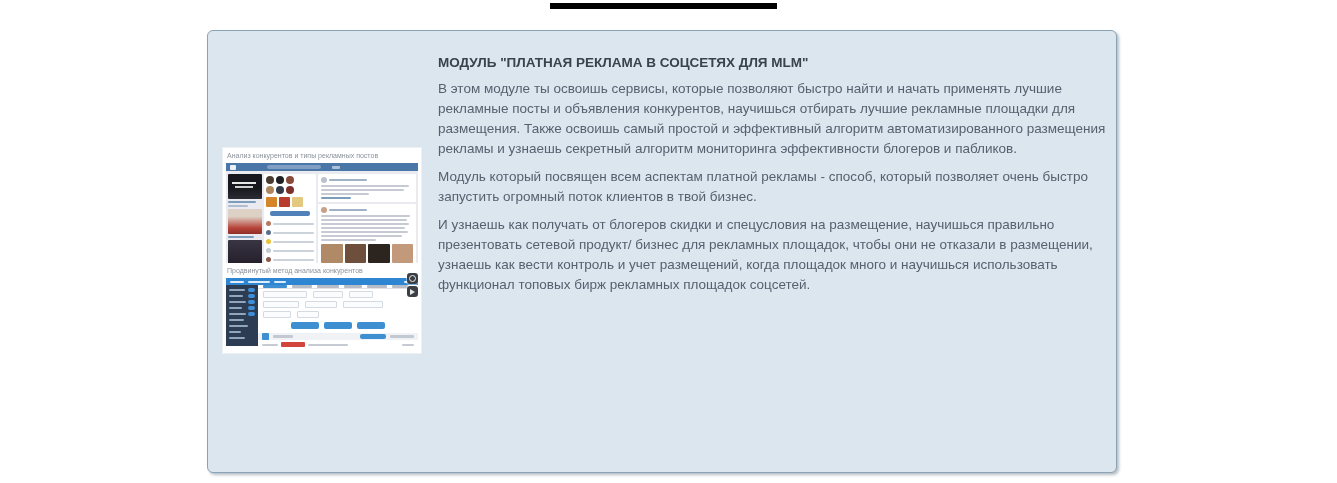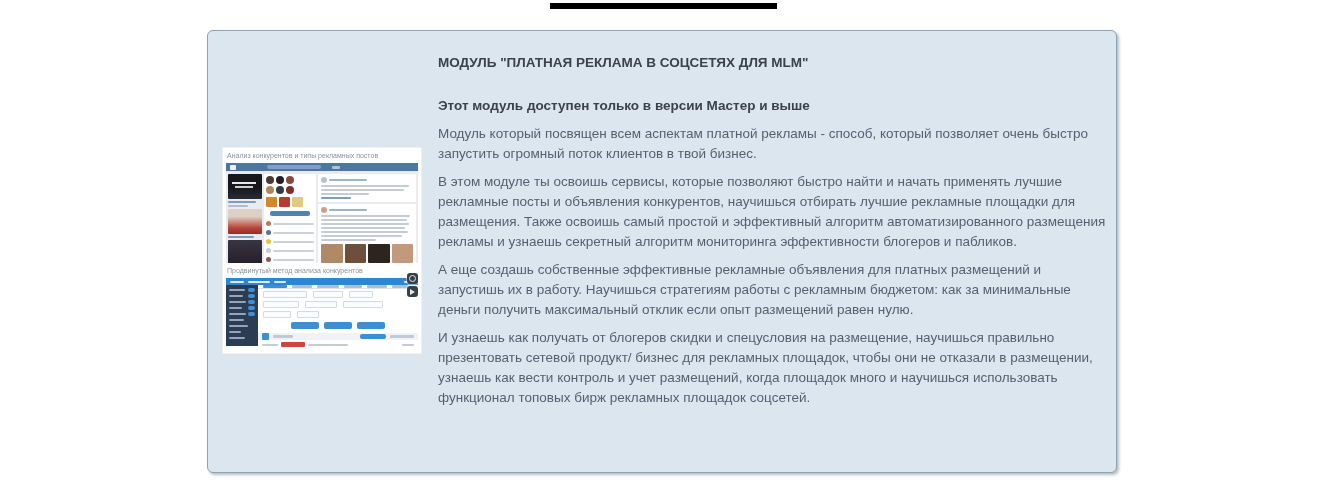--- a/index.html
+++ b/index.html
@@ -279,20 +279,18 @@
             <span class="gdash" style="width:40px"></span>
             <span class="gdash" style="width:12px;margin-left:auto"></span>
           </div>
         </div>
       </div>
     </div>
   </figure>
 
   <div class="text-col">
     <h2 class="title">МОДУЛЬ "ПЛАТНАЯ РЕКЛАМА В СОЦСЕТЯХ ДЛЯ MLM"</h2>
-    <div class="subtitle">Этот модуль доступен только в версии Мастер и выше</div>
+    <p class="para">В этом модуле ты освоишь сервисы, которые позволяют быстро найти и начать применять лучшие рекламные посты и объявления конкурентов, научишься отбирать лучшие рекламные площадки для размещения. Также освоишь самый простой и эффективный алгоритм автоматизированного размещения рекламы и узнаешь секретный алгоритм мониторинга эффективности блогеров и пабликов.</p>
     <p class="para">Модуль который посвящен всем аспектам платной рекламы - способ, который позволяет очень быстро запустить огромный поток клиентов в твой бизнес.</p>
-    <p class="para">В этом модуле ты освоишь сервисы, которые позволяют быстро найти и начать применять лучшие рекламные посты и объявления конкурентов, научишься отбирать лучшие рекламные площадки для размещения. Также освоишь самый простой и эффективный алгоритм автоматизированного размещения рекламы и узнаешь секретный алгоритм мониторинга эффективности блогеров и пабликов.</p>
-    <p class="para">А еще создашь собственные эффективные рекламные объявления для платных размещений и запустишь их в работу. Научишься стратегиям работы с рекламным бюджетом: как за минимальные деньги получить максимальный отклик если опыт размещений равен нулю.</p>
     <p class="para">И узнаешь как получать от блогеров скидки и спецусловия на размещение, научишься правильно презентовать сетевой продукт/ бизнес для рекламных площадок, чтобы они не отказали в размещении, узнаешь как вести контроль и учет размещений, когда площадок много и научишься использовать функционал топовых бирж рекламных площадок соцсетей.</p>
   </div>
 
 </section>
 
 </body></html>

